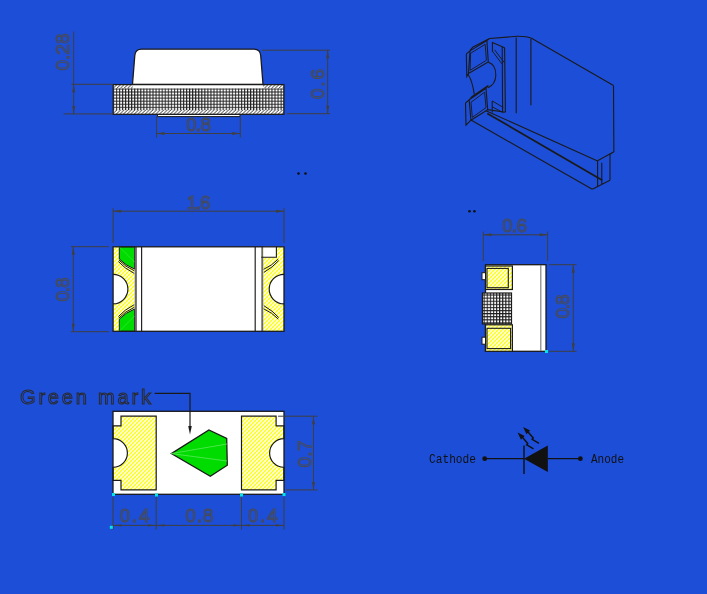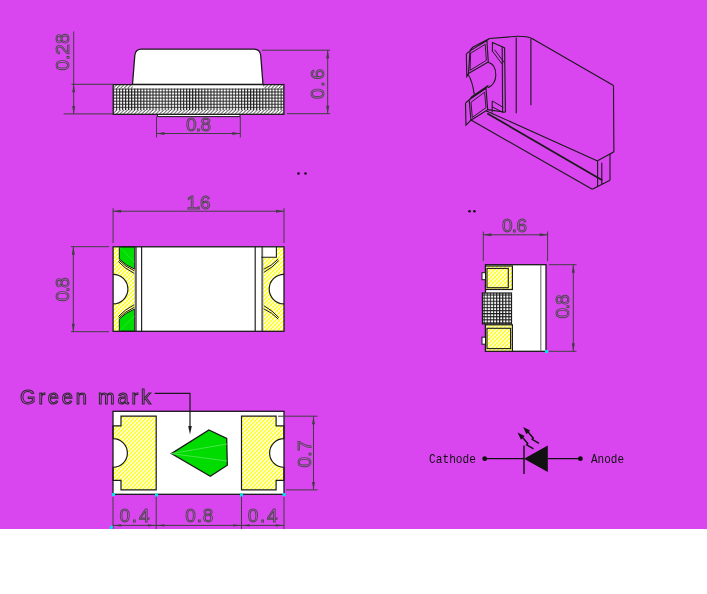--- a/index.html
+++ b/index.html
@@ -1,16 +1,16 @@
 <!DOCTYPE html>
 <html><head>
 <meta charset="utf-8">
 <style>
 html,body{margin:0;padding:0;background:#ffffff;}
-#page{width:707px;height:529px;position:relative;background:#d946ef;overflow:hidden;}
+#page{width:707px;height:594px;position:relative;background:#1d4ed8;overflow:hidden;}
 svg{position:absolute;top:0;left:0;}
 .dt{font-family:"Liberation Sans", sans-serif;fill:none;stroke:#4a4a4a;stroke-width:0.9px;}
 </style>
 </head>
 <body>
 <div id="page">
 <svg width="707" height="594" viewBox="0 0 707 594">
 <defs>
 <pattern id="hy" width="4.0" height="4.0" patternUnits="userSpaceOnUse">
 <rect width="4.0" height="4.0" fill="#ffffff"></rect>

